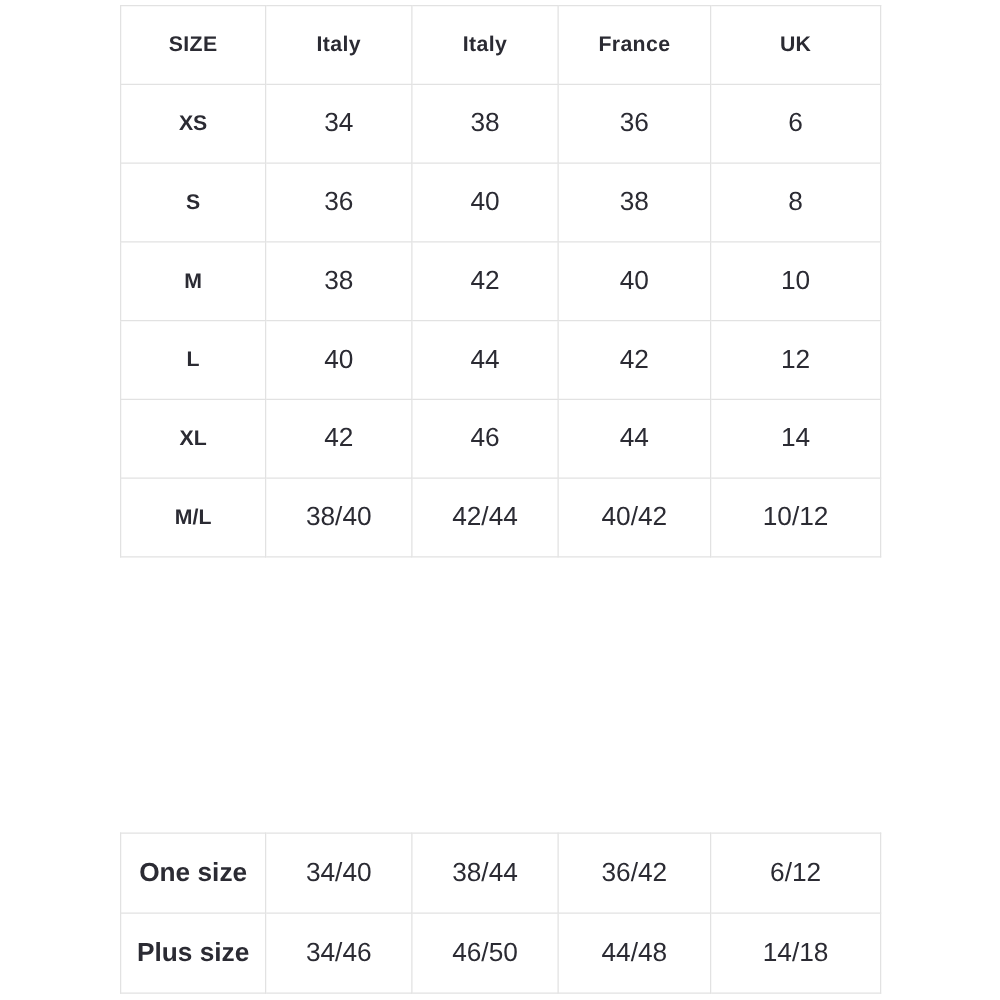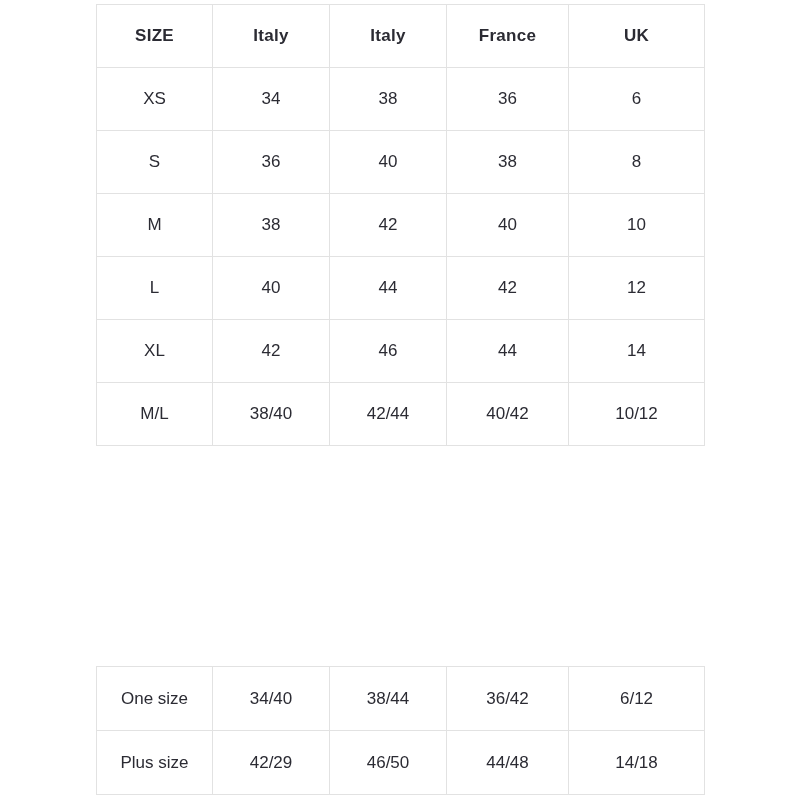--- a/index.html
+++ b/index.html
@@ -47,29 +47,29 @@
 
   table.size-table tr { height: 63px; }
 
   th.head-cell {
     font-size: 17px;
     font-weight: bold;
     letter-spacing: 0.3px;
   }
   td.label-cell {
     font-size: 17px;
-    font-weight: normal;
+    font-weight: bold;
   }
   td.value-cell {
-    font-size: 17px;
+    font-size: 21px;
     font-weight: normal;
     color: #34343c;
   }
   #secondary-table tr { height: 64px; }
-  #secondary-table td.label-cell { font-size: 17px; margin-left: 28px; }
+  #secondary-table td.label-cell { font-size: 21px; margin-left: 28px; }
 </style>
 </head>
 <body>
 
 <div id="page">
 
   <div class="table-wrap" id="main-table-wrap">
     <table class="size-table" id="main-table">
       <colgroup>
         <col class="c0">
@@ -146,21 +146,21 @@
       <tbody>
         <tr>
           <td class="label-cell">One size</td>
           <td class="value-cell">34/40</td>
           <td class="value-cell">38/44</td>
           <td class="value-cell">36/42</td>
           <td class="value-cell">6/12</td>
         </tr>
         <tr>
           <td class="label-cell">Plus size</td>
-          <td class="value-cell">42/29</td>
+          <td class="value-cell">34/46</td>
           <td class="value-cell">46/50</td>
           <td class="value-cell">44/48</td>
           <td class="value-cell">14/18</td>
         </tr>
       </tbody>
     </table>
   </div>
 
 </div>
 

